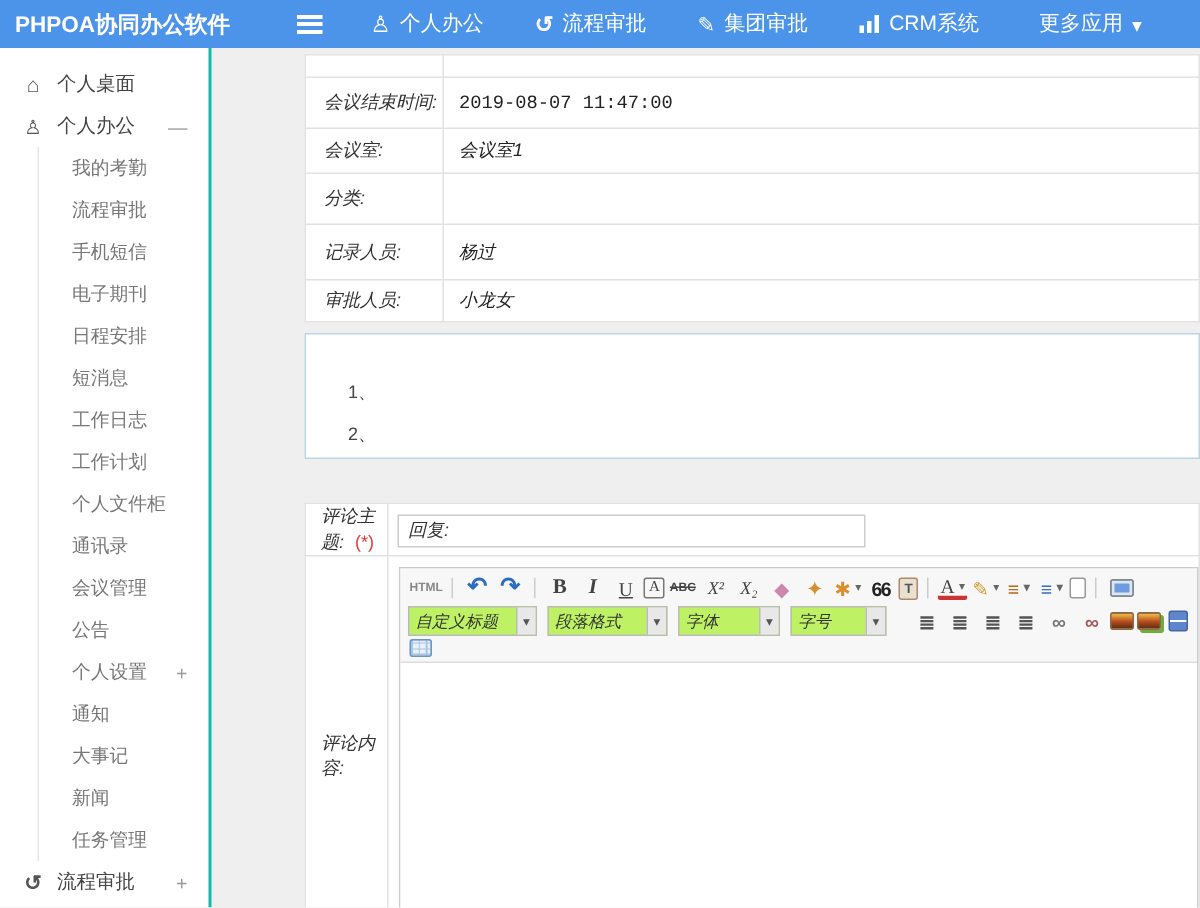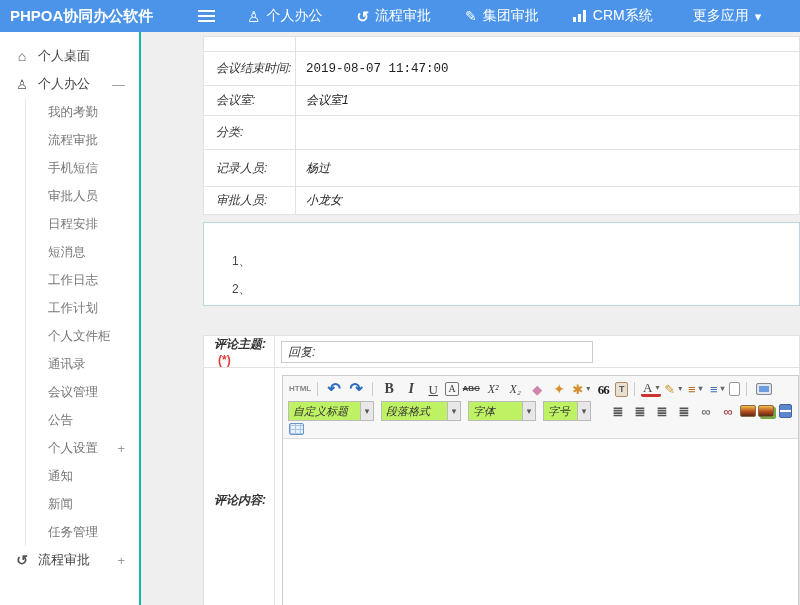--- a/index.html
+++ b/index.html
@@ -68,21 +68,21 @@
   .form-table tr:nth-of-type(6) td { height:28px; }
   .form-table tr:nth-of-type(2) td.val { font-family:"Liberation Mono", monospace; font-style:normal; font-size:12.5px; }
 
   .content-box {
     margin-top:7px; height:84px; background:#fff;
     border:1px solid #b9d7e3; padding:24px 0 0 28px;
     color:#444; line-height:28px;
   }
 
   .comment-table { margin-top:29px; border:1px solid #b9d7e3; font-size:12px; }
-  .comment-table td.lbl { width:92px; padding-left:10px; font-style:italic; vertical-align:middle;font-weight:bold; }
+  .comment-table td.lbl { width:92px; padding-left:10px; font-style:italic; vertical-align:middle; }
   .comment-table tr:nth-of-type(1) td { height:32px; }
   .req { color:#e03c3c; margin-left:4px; font-style:normal; }
   .subject-input {
     width:312px; height:22px; border:1px solid #ccc; margin:5px 0 4px 6px;
     font-family:"Liberation Sans", sans-serif; font-size:12px; font-style:italic;
     padding:2px 6px; color:#333; outline:none;
   }
 
   
   .editor-cell { vertical-align:middle; padding:0; }
@@ -100,21 +100,21 @@
   [data-name="undo-icon"], [data-name="redo-icon"] { color:#2d6cc0; font-size:16px; font-weight:bold; }
   [data-name="bold-icon"] { font-family:"Liberation Serif", serif; font-weight:bold; font-size:14px; }
   [data-name="italic-icon"] { font-family:"Liberation Serif", serif; font-style:italic; font-weight:bold; font-size:14px; }
   [data-name="underline-icon"] { font-family:"Liberation Serif", serif; text-decoration:underline; font-size:13px; }
   [data-name="font-style-box-icon"] { border:1px solid #777; min-width:14px; height:14px; font-size:10px; font-family:"Liberation Serif", serif; }
   [data-name="strikethrough-icon"] { font-size:8px; font-weight:bold; text-decoration:line-through; }
   [data-name="superscript-icon"], [data-name="subscript-icon"] { font-family:"Liberation Serif", serif; font-style:italic; font-size:12px; }
   [data-name="eraser-icon"] { color:#cf86ad; font-size:13px; }
   [data-name="clean-brush-icon"] { color:#d78f2e; font-size:14px; }
   [data-name="format-brush-icon"] { color:#d78f2e; font-size:13px; }
-  [data-name="blockquote-icon"] { font-family:Liberation Serif, serif; font-weight:900; font-size:13px; letter-spacing:-1px; color:#222; }
+  [data-name="blockquote-icon"] { font-family:Liberation Sans, sans-serif; font-weight:900; font-size:13px; letter-spacing:-1px; color:#222; }
   [data-name="paste-icon"] { background:#e8e0d0; border:1px solid #b08968; color:#555; font-size:9px; font-weight:bold; min-width:13px; height:15px; }
   [data-name="font-color-icon"] { font-family:"Liberation Serif", serif; font-size:13px; border-bottom:3px solid #c33; height:16px; }
   [data-name="highlight-icon"] { color:#cf9a2f; font-size:13px; }
   [data-name="ordered-list-icon"] { color:#b36a1f; font-weight:bold; font-size:13px; }
   [data-name="unordered-list-icon"] { color:#3a6fbf; font-weight:bold; font-size:13px; }
   [data-name="format-brush-icon"]::after, [data-name="font-color-icon"]::after,
   [data-name="highlight-icon"]::after, [data-name="ordered-list-icon"]::after,
   [data-name="unordered-list-icon"]::after { content:"▾"; font-size:8px; color:#666; margin-left:3px; }
   [data-name="new-page-icon"] { min-width:11px; width:11px; height:14px; background:#fff; border:1px solid #999; }
   [data-name="fullscreen-icon"] { min-width:16px; width:16px; height:12px; background:#6d9ce0; border:1px solid #888; box-shadow:inset 0 0 0 2px #dfe6f0; margin-left:4px; }
@@ -138,21 +138,21 @@
                      repeating-linear-gradient(0deg,#aac4e4 0 1px,rgba(0,0,0,0) 1px 4px);
   }
   .tb-select {
     display:inline-flex; align-items:center; justify-content:space-between;
     height:20px; border:1px solid #bbb; background:#bef264; margin-right:7px; cursor:pointer;
   }
   .sel-label { font-size:11px; font-style:italic; padding:0 4px; white-space:nowrap; overflow:hidden; }
   .sel-arrow { width:13px; height:18px; background:#e8e8e8; border-left:1px solid #bbb; display:inline-flex; align-items:center; justify-content:center; }
   .sel-arrow::before { content:"▾"; font-size:9px; color:#555; }
   .tb-select:nth-of-type(1){ width:86px; } .tb-select:nth-of-type(2){ width:80px; }
-  .tb-select:nth-of-type(3){ width:68px; } .tb-select:nth-of-type(4){ width:48px;align-items:center; }
+  .tb-select:nth-of-type(3){ width:68px; } .tb-select:nth-of-type(4){ width:64px;align-items:center; }
   .editor-body { height:185px; background:#fff; }
 </style>
 </head>
 <body>
 
 <div class="topbar" data-name="topbar">
   <div class="brand" data-name="app-title">PHPOA协同办公软件</div>
   <div class="hamburger" data-name="hamburger-menu-icon"></div>
   <div class="nav" data-name="topbar-nav">
 
@@ -215,21 +215,21 @@
     </div>
 
     <div class="side-item sub" data-name="sidebar-item">
       <span class="side-icon"></span>
       <span data-name="sidebar-item-label">手机短信</span>
       <span class="suffix" data-name="expand-toggle"></span>
     </div>
 
     <div class="side-item sub" data-name="sidebar-item">
       <span class="side-icon"></span>
-      <span data-name="sidebar-item-label">审批人员</span>
+      <span data-name="sidebar-item-label">电子期刊</span>
       <span class="suffix" data-name="expand-toggle"></span>
     </div>
 
     <div class="side-item sub" data-name="sidebar-item">
       <span class="side-icon"></span>
       <span data-name="sidebar-item-label">日程安排</span>
       <span class="suffix" data-name="expand-toggle"></span>
     </div>
 
     <div class="side-item sub" data-name="sidebar-item">
@@ -279,20 +279,25 @@
       <span data-name="sidebar-item-label">个人设置</span>
       <span class="suffix" data-name="expand-toggle">+</span>
     </div>
 
     <div class="side-item sub" data-name="sidebar-item">
       <span class="side-icon"></span>
       <span data-name="sidebar-item-label">通知</span>
       <span class="suffix" data-name="expand-toggle"></span>
     </div>
 
+    <div class="side-item sub" data-name="sidebar-item">
+      <span class="side-icon"></span>
+      <span data-name="sidebar-item-label">大事记</span>
+      <span class="suffix" data-name="expand-toggle"></span>
+    </div>
 
     <div class="side-item sub" data-name="sidebar-item">
       <span class="side-icon"></span>
       <span data-name="sidebar-item-label">新闻</span>
       <span class="suffix" data-name="expand-toggle"></span>
     </div>
 
     <div class="side-item sub" data-name="sidebar-item">
       <span class="side-icon"></span>
       <span data-name="sidebar-item-label">任务管理</span>

